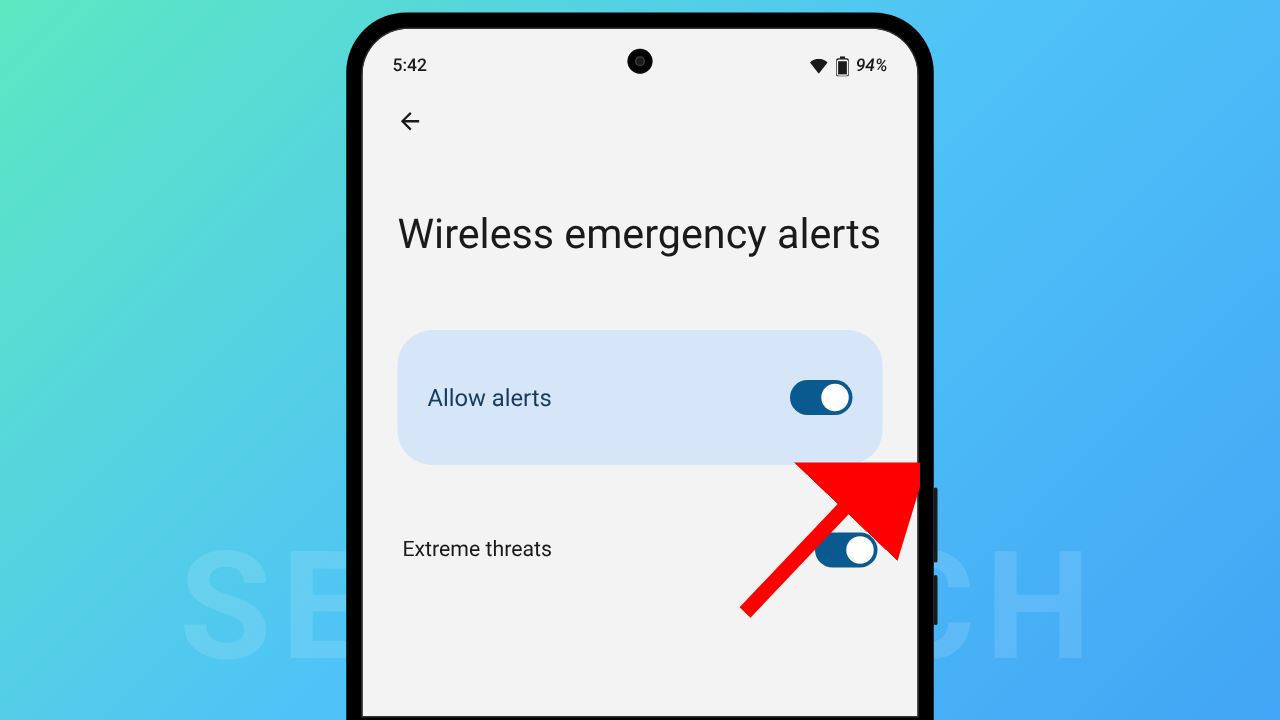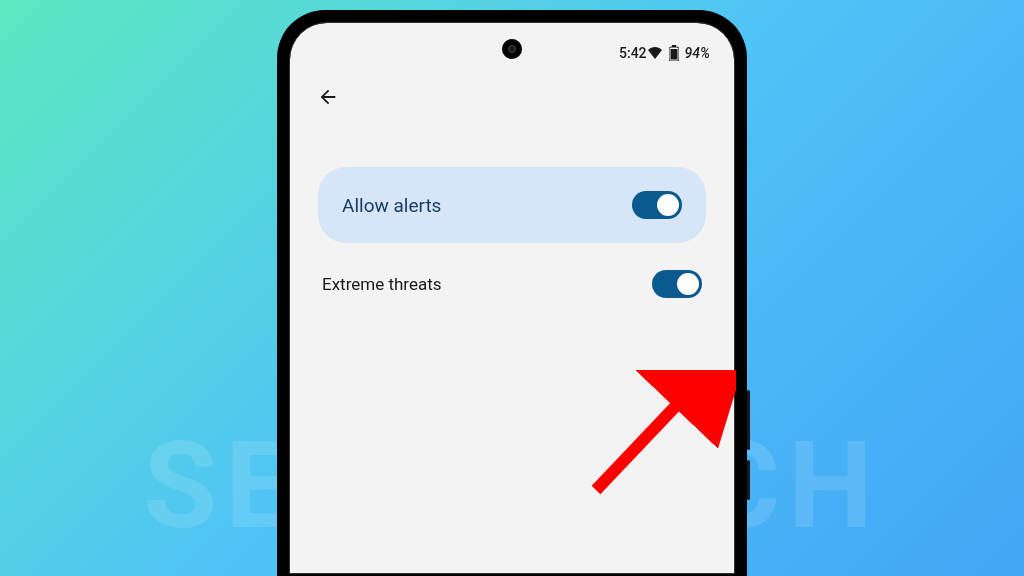--- a/index.html
+++ b/index.html
@@ -66,21 +66,21 @@
       position: absolute;
       top: 50%; left: 50%;
       transform: translate(-50%,-50%);
       width: 8px; height: 8px;
       background: #1a1a1a;
       border-radius: 50%;
       border: 1px solid #444;
     }
     .status-bar {
       display: flex;
-      justify-content: flex-end;
+      justify-content: space-between;
       align-items: center;
       padding: 16px 24px 0;
       height: 44px;
       font-size: 14px;
       color: #1a1a1a;
       font-weight: 500;
     }
     .status-right { display: flex; align-items: center; gap: 6px; font-style: italic; }
     .wifi-icon, .battery-icon { display: inline-flex; }
     .nav-row {
@@ -96,25 +96,25 @@
     .page-title {
       font-size: 33px;
       font-weight: 400;
       color: #1a1a1a;
       line-height: 1.25;
       margin-bottom: 56px;
     }
     .toggle-card {
       background: #d6e5f7;
       border-radius: 28px;
-      padding: 24px 24px;
+      padding: 40px 24px;
       display: flex;
       align-items: center;
       justify-content: space-between;
-      margin-bottom: 21px;
+      margin-bottom: 48px;
     }
     .toggle-card .label {
       font-size: 19px;
       color: #153b5f;
       font-weight: 400;
     }
     .toggle {
       width: 50px;
       height: 28px;
       background: #0a5a8f;
@@ -206,20 +206,21 @@
         <div class="back-button">
           <span>
             <svg width="22" height="22" viewBox="0 0 24 24">
                 <path d="M20 11H7.8l5.6-5.6L12 4l-8 8 8 8 1.4-1.4L7.8 13H20z" fill="#1a1a1a"></path>
               </svg>
           </span>
         </div>
       </div>
 
       <div class="content">
+        <h1 class="page-title">Wireless emergency alerts</h1>
 
         <div class="toggle-card">
           <span class="label">Allow alerts</span>
           <div class="toggle">
             <div class="knob"></div>
           </div>
         </div>
 
 
         <div class="setting-row">

